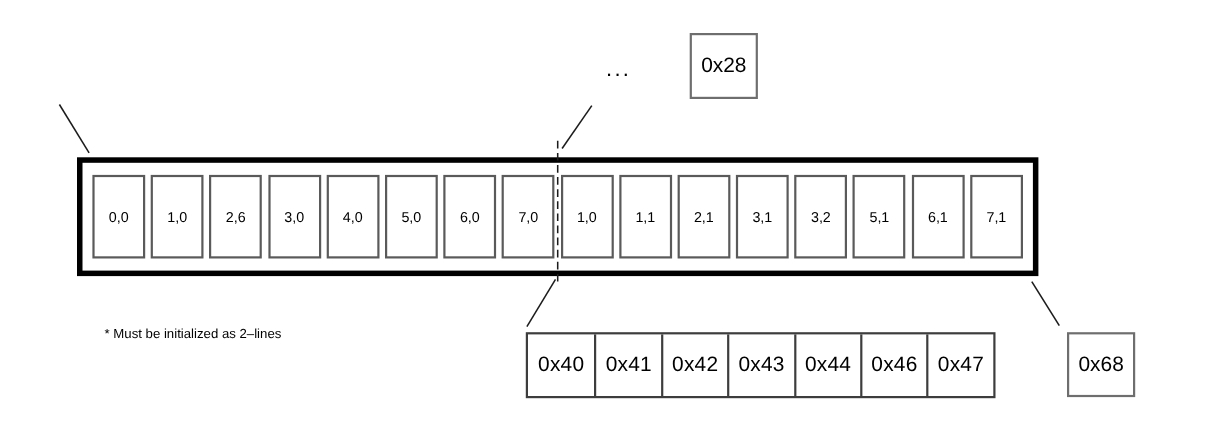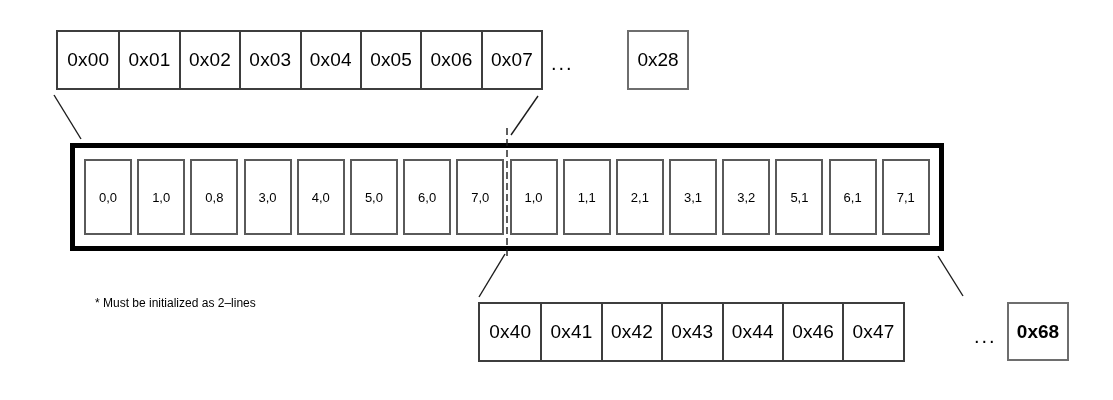--- a/index.html
+++ b/index.html
@@ -46,37 +46,27 @@
   .footnote{
     position:absolute; left:95px; top:296px; font-size:12px; color:var(--text); white-space:nowrap;
   }
   .overlay{position:absolute; left:0; top:0; width:1113px; height:400px; pointer-events:none;}
 </style>
 </head>
 <body>
 
 <div class="canvas">
 
-  <div class="strip" style="left:56px; top:30px;">
-    <div class="acell">0x00</div>
-    <div class="acell">0x01</div>
-    <div class="acell">0x02</div>
-    <div class="acell">0x03</div>
-    <div class="acell">0x04</div>
-    <div class="acell">0x05</div>
-    <div class="acell">0x06</div>
-    <div class="acell">0x07</div>
-  </div>
   <div class="ellipsis" style="left:551px; top:52px;">...</div>
   <div class="lonebox" style="left:583px; top:30px;margin-left:44px;">0x28</div>
 
   <div class="frame">
     <div class="dcell">0,0</div>
     <div class="dcell">1,0</div>
-    <div class="dcell">0,8</div>
+    <div class="dcell">2,6</div>
     <div class="dcell">3,0</div>
     <div class="dcell">4,0</div>
     <div class="dcell">5,0</div>
     <div class="dcell">6,0</div>
     <div class="dcell">7,0</div>
     <div class="dcell">1,0</div>
     <div class="dcell">1,1</div>
     <div class="dcell">2,1</div>
     <div class="dcell">3,1</div>
     <div class="dcell">3,2</div>
@@ -90,21 +80,21 @@
   <div class="strip" style="left:478px; top:302px;">
     <div class="acell">0x40</div>
     <div class="acell">0x41</div>
     <div class="acell">0x42</div>
     <div class="acell">0x43</div>
     <div class="acell">0x44</div>
     <div class="acell">0x46</div>
     <div class="acell">0x47</div>
   </div>
   <div class="ellipsis" style="left:974px; top:325px;">...</div>
-  <div class="lonebox" style="left:1007px; top:302px; height:59px;font-weight:bold;">0x68</div>
+  <div class="lonebox" style="left:970px; top:302px; height:59px;">0x68</div>
 
   <svg class="overlay" viewBox="0 0 1113 400">
     <line x1="54" y1="95" x2="81" y2="139" stroke="var(--connector)" stroke-width="1.4"></line>
     <line x1="538" y1="96" x2="511" y2="135" stroke="var(--connector)" stroke-width="1.4"></line>
     <line x1="505" y1="254" x2="479" y2="297" stroke="var(--connector)" stroke-width="1.4"></line>
     <line x1="938" y1="256" x2="963" y2="296" stroke="var(--connector)" stroke-width="1.4"></line>
     <line x1="507" y1="128" x2="507" y2="258" stroke="var(--connector)" stroke-width="1.4" stroke-dasharray="7 4"></line>
   </svg>
 
 </div>

